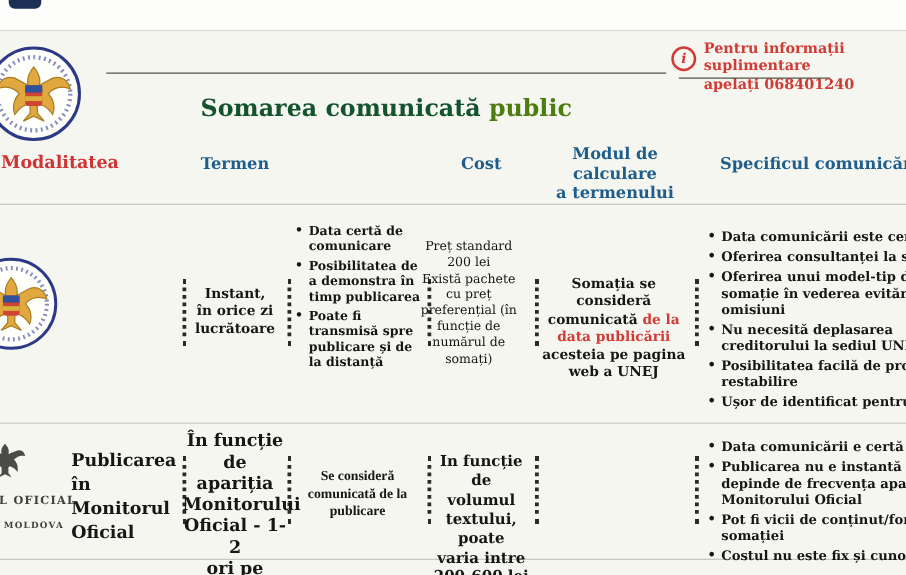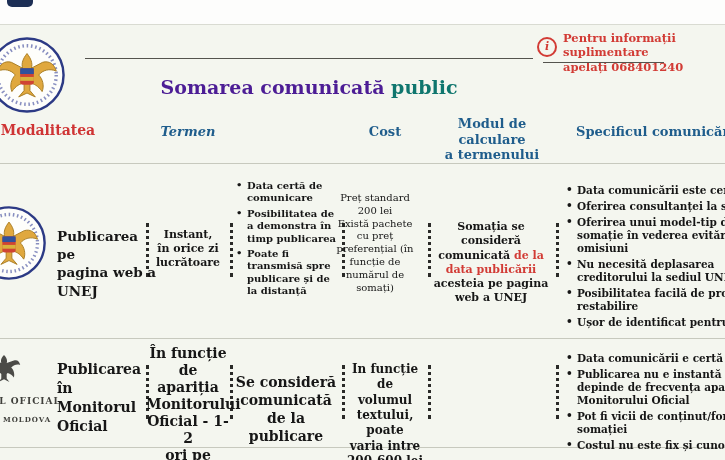--- a/index.html
+++ b/index.html
@@ -8,25 +8,25 @@
   .abs{position:absolute;}
   .top-strip{left:0;top:0;width:725px;height:24px;background:#fdfdfc;border-bottom:1px solid #d9dbd2;}
   .corner-frag{left:7px;top:0;width:26px;height:7px;background:#1d2f55;border-radius:0 0 5px 5px;}
   .org-title{left:95px;top:34px;width:430px;text-align:center;font-size:12.5px;font-weight:bold;color:#1c2b4d;}
   .header-underline{left:85px;top:58px;width:448px;height:0;border-top:1px solid #54544e;}
   .notice-underline{left:543px;top:62px;width:121px;height:0;border-top:1px solid #54544e;}
   .info-icon{left:537px;top:37px;width:16px;height:16px;border:2px solid #d23b35;border-radius:50%;
              text-align:center;line-height:15px;font-size:11px;font-weight:bold;color:#d23b35;font-style:italic;}
   .notice-text{left:563px;top:31px;width:170px;font-size:11.5px;font-weight:bold;color:#d23b35;line-height:1.25;}
   .page-title{left:85px;top:76px;width:448px;text-align:center;font-size:19px;font-weight:bold;}
-  .title-main{color:#4c1d95;}
-  .title-accent{color:#0f766e;}
+  .title-main{color:#14532d;}
+  .title-accent{color:#4d7c0f;}
   .colhead{font-weight:bold;color:#1f5d8c;font-size:13px;text-align:center;line-height:1.2;white-space:pre-line;}
   .ch-modalitatea{left:-14px;top:122px;width:124px;color:#cf3434;font-size:14px;}
-  .ch-termen{left:146px;top:124px;width:84px;font-style:italic;}
+  .ch-termen{left:146px;top:124px;width:84px;}
   .ch-eficienta{left:230px;top:124px;width:112px;}
   .ch-cost{left:342px;top:124px;width:86px;}
   .ch-modul{left:424px;top:116px;width:136px;}
   .ch-specificul{left:576px;top:124px;width:170px;text-align:left;white-space:nowrap;}
   .hsep{left:0;width:725px;height:0;border-top:1px solid #c7c9be;}
   .vsep{width:0;height:54px;border-left:3px dotted #2a2a28;}
   .cell{line-height:1.28;}
   .center{text-align:center;white-space:pre-line;}
   .modality-title{font-size:13.5px;font-weight:bold;white-space:pre-line;line-height:1.35;}
   .bullets{margin:0;padding:0;list-style:none;font-weight:bold;}
@@ -38,21 +38,21 @@
   .specific2{left:566px;top:352px;}
   .termen1{left:146px;top:228px;width:84px;font-size:11px;font-weight:bold;}
   .cost1{left:332px;top:192px;width:86px;font-size:10px;font-weight:normal;}
   .modul{font-weight:bold;font-size:11px;text-align:center;line-height:1.3;}
   .modul1{left:430px;top:220px;width:122px;}
   .modul2{left:430px;top:366px;width:122px;}
   .red{color:#d23b35;margin-top:36px;}
   .modality1-text{left:57px;top:227px;width:100px;}
   .modality2-text{left:57px;top:360px;width:104px;font-size:14px;}
   .termen2{left:146px;top:345px;width:84px;font-size:14px;font-weight:bold;line-height:1.22;}
-  .eficienta2{left:230px;top:374px;width:112px;font-size:14px;font-weight:bold;}
+  .eficienta2{left:230px;top:374px;width:112px;font-size:11px;font-weight:bold;font-family:Liberation Serif, serif;}
   .cost2{left:342px;top:362px;width:86px;font-size:12px;font-weight:bold;}
   .emblem-header{left:-12px;top:36px;width:78px;height:78px;}
   .emblem-row1{left:-29px;top:205px;width:76px;height:76px;}
   .mo-arms{left:-14px;top:351px;width:36px;height:44px;}
   .mo-text{left:-70px;top:396px;width:132px;text-align:center;color:#3f3f3b;font-weight:bold;line-height:1.3;}
   .mo-l1{font-size:9px;letter-spacing:1px;}
   .mo-l2{font-size:5.5px;letter-spacing:1px;}
   .mo-l3{font-size:7px;letter-spacing:1px;}
 </style>
 </head>
@@ -113,23 +113,20 @@
   <div class="abs emblem-row1">
     <svg width="76" height="76" viewBox="0 0 80 80">
       <circle cx="40" cy="40" r="37.5" fill="#fefefb" stroke="#2c3a85" stroke-width="2.5"></circle>
       <circle cx="40" cy="40" r="30" fill="none" stroke="#39459a" stroke-width="3.5" stroke-dasharray="1.6 2.8" opacity="0.6"></circle>
       <path d="M40 18 C36 23 34 28 35.5 33 L24 27 C17 25 12 29 10 36 C17 33 24 35 28 40 C24 44 22 51 24.5 57 C28.5 51 33.5 48.5 37 48.5 L37 56 L31.5 62.5 L40 58.5 L48.5 62.5 L43 56 L43 48.5 C46.5 48.5 51.5 51 55.5 57 C58 51 56 44 52 40 C56 35 63 33 70 36 C68 29 63 25 56 27 L44.5 33 C46 28 44 23 40 18 Z" fill="#e0a83e" stroke="#a97d24" stroke-width="1"></path>
       <rect x="33" y="33" width="14" height="17" rx="2.5" fill="#cf4433"></rect>
       <rect x="33" y="33" width="14" height="6" fill="#30519c"></rect>
       <rect x="33" y="42" width="14" height="4" fill="#d8b13c"></rect>
     </svg>
   </div>
-  <div class="abs cell modality-title modality1-text">Publicarea  pe
-pagina web a
-UNEJ</div>
   <div class="abs cell center termen1">Instant,
 în orice zi
 lucrătoare</div>
   <ul class="abs bullets eficienta1">
     <li>Data certă de comunicare</li>
     <li>Posibilitatea de a demonstra în timp publicarea</li>
     <li>Poate fi transmisă spre publicare și de la distanță</li>
   </ul>
   <div class="abs cell center cost1">Preț standard
 200 lei

